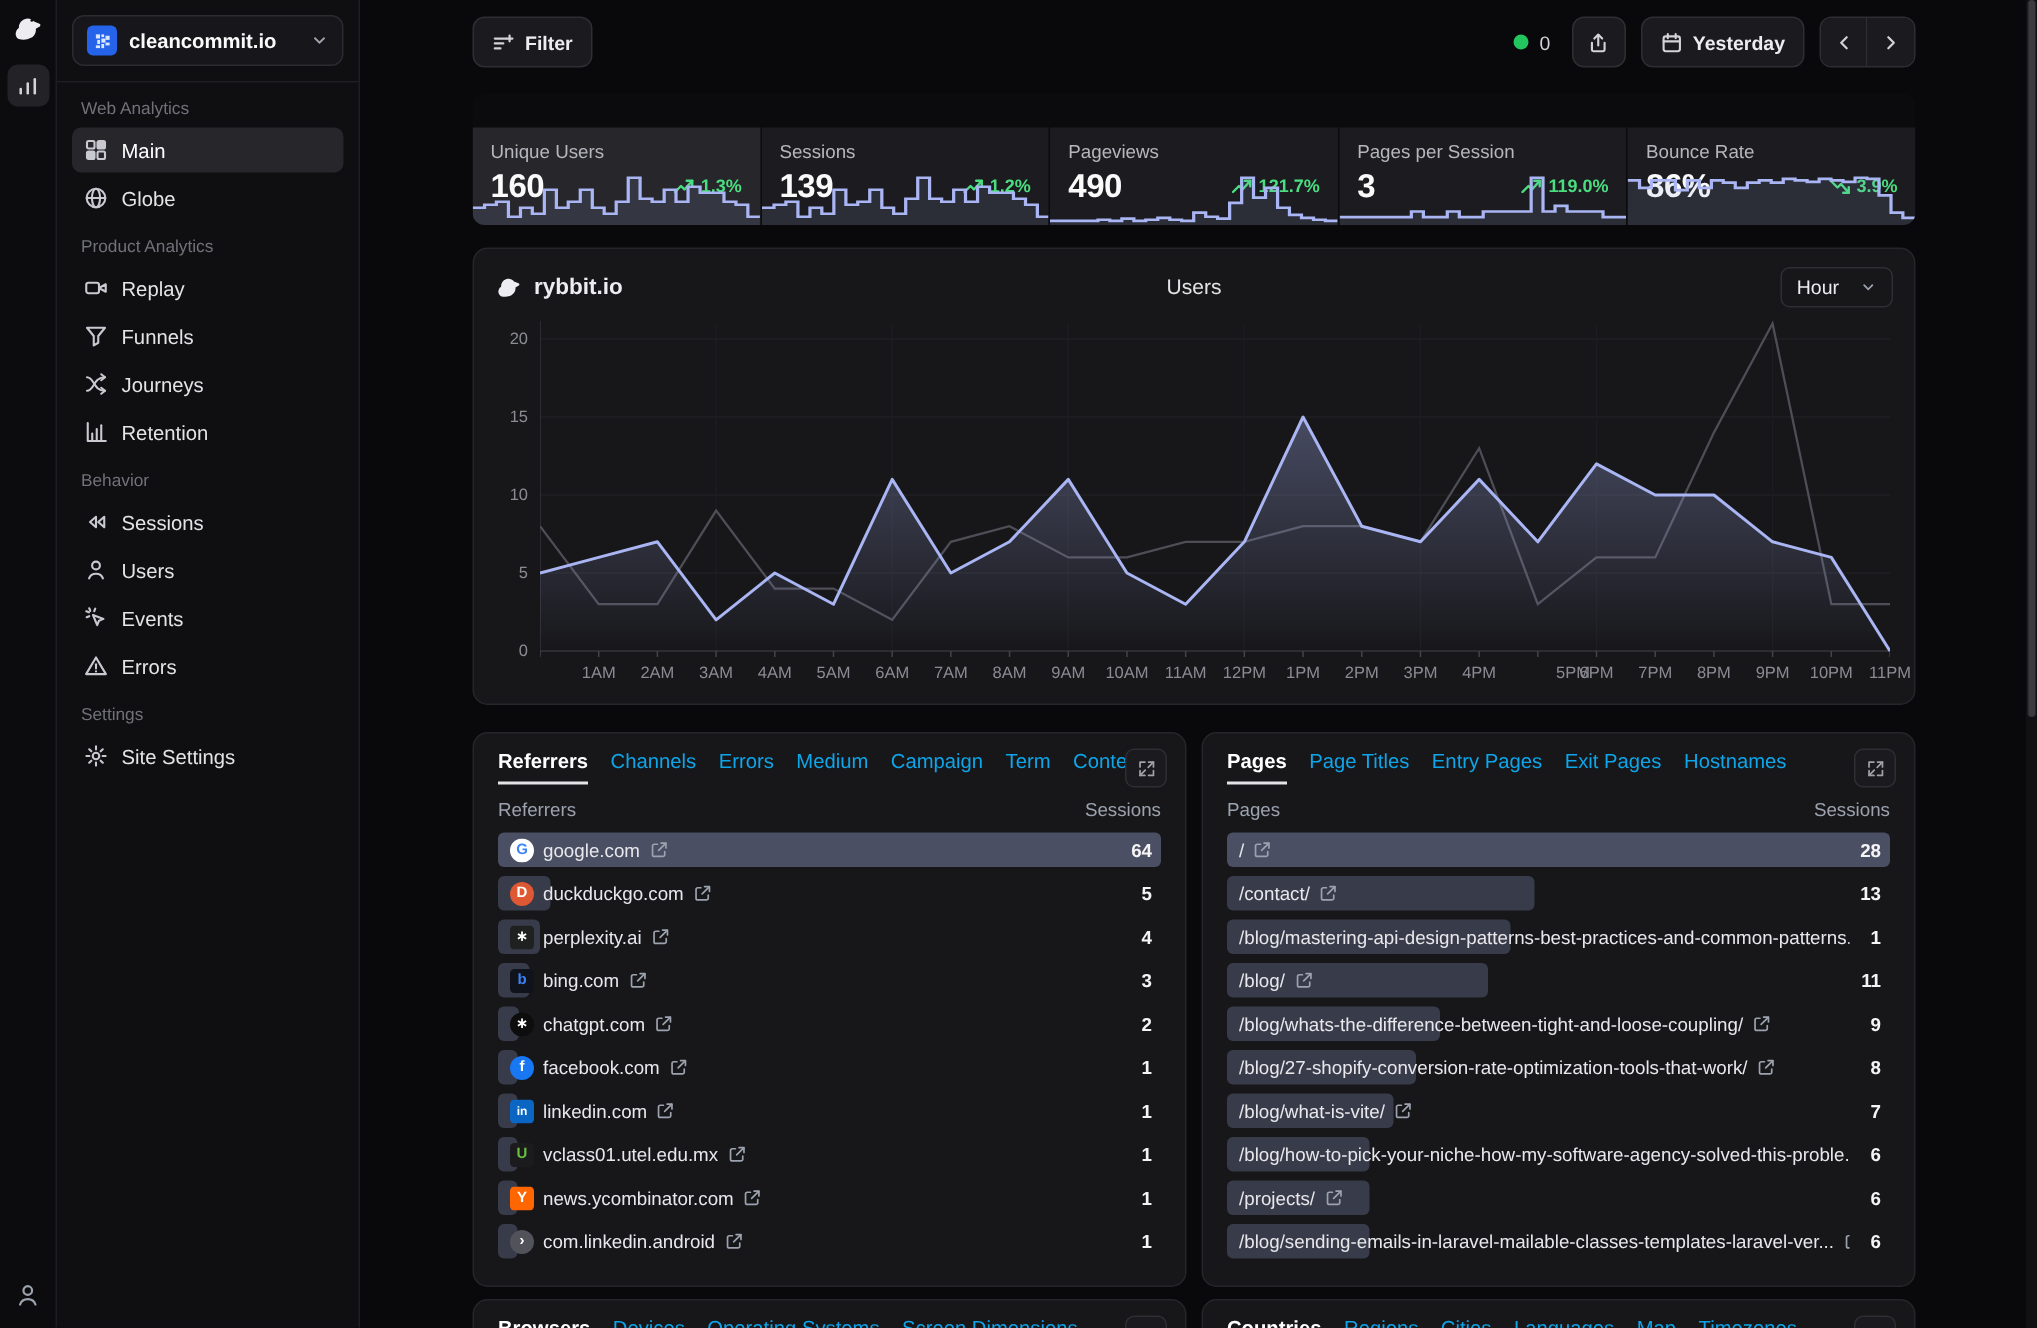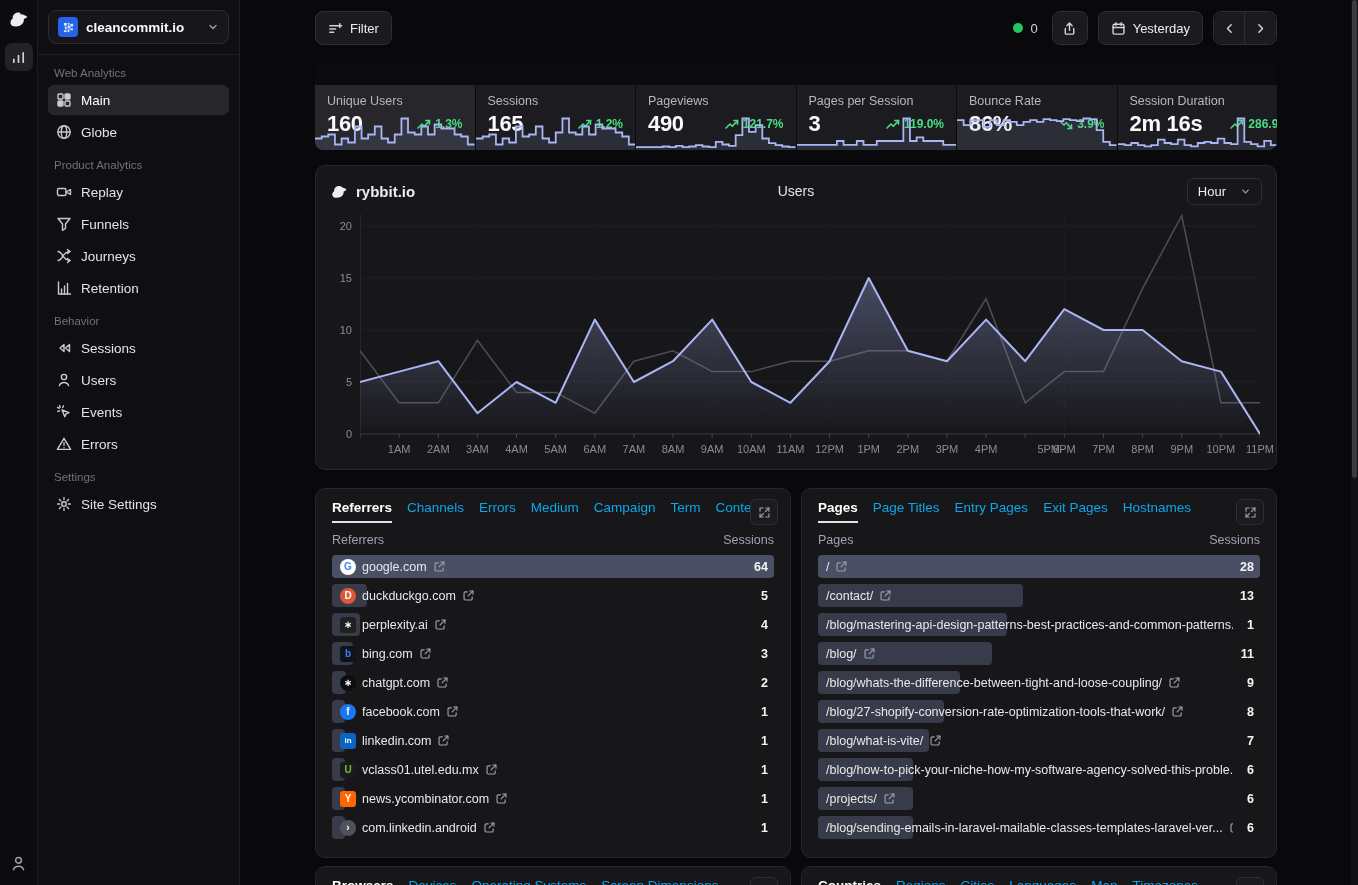--- a/index.html
+++ b/index.html
@@ -32,21 +32,21 @@
   .side-item .ic { width:16px; color:#c9c9d1; display:flex; align-items:center; justify-content:center; }
   .side-item.active { background:#26262b; color:#fff; }
 
   
   .main { position:absolute; left:240px; top:0; width:1118px; height:885px; }
   .container { width:962px; margin-left:75px; padding-top:10px; }
 
   
   .topbar { height:36px; display:flex; align-items:center; }
   .btn { display:inline-flex; align-items:center; gap:7px; background:#1b1b1f; border:1px solid #2e2e33;
-    border-radius:8px; color:#ececf1; font-size:13px; font-weight:normal; padding:0 12px; height:34px; cursor:pointer; }
+    border-radius:8px; color:#ececf1; font-size:13px; font-weight:bold; padding:0 12px; height:34px; cursor:pointer; }
   .btn .ic { color:#d4d4d8; display:flex; }
   .top-right { margin-left:auto; display:flex; align-items:center; gap:10px; }
   .live { display:flex; align-items:center; gap:7px; font-size:13px; color:#d4d4d8; margin-right:4px; }
   .live .dot { width:10px; height:10px; border-radius:50%; background:#22c55e; }
   .icon-btn { width:36px; height:34px; padding:0; justify-content:center; }
   .nav-pair { display:flex; border:1px solid #2e2e33; border-radius:8px; overflow:hidden; }
   .nav-pair .nv { width:31px; height:32px; background:#1b1b1f; color:#d4d4d8; display:flex; align-items:center;
     justify-content:center; cursor:pointer; }
   .nav-pair .nv:first-child { border-right:1px solid #2e2e33; }
 
@@ -342,21 +342,21 @@
           <div class="spark">
             <svg width="100%" height="100%" viewBox="0 0 160 36" preserveAspectRatio="none">
               <path d="M0 24.5 H6.7 V22.5 H13.3 V20.5 H20.0 V30.5 H26.7 V24.5 H33.3 V28.5 H40.0 V12.5 H46.7 V24.5 H53.3 V20.5 H60.0 V12.5 H66.7 V24.5 H73.3 V28.5 H80.0 V20.5 H86.7 V4.5 H93.3 V18.5 H100.0 V20.5 H106.7 V12.5 H113.3 V20.5 H120.0 V10.5 H126.7 V14.5 H133.3 V14.5 H140.0 V20.5 H146.7 V22.5 H153.3 V30.5 H160.0 V36 H0 Z" fill="rgba(150,160,215,0.13)"></path>
               <path d="M0 24.5 H6.7 V22.5 H13.3 V20.5 H20.0 V30.5 H26.7 V24.5 H33.3 V28.5 H40.0 V12.5 H46.7 V24.5 H53.3 V20.5 H60.0 V12.5 H66.7 V24.5 H73.3 V28.5 H80.0 V20.5 H86.7 V4.5 H93.3 V18.5 H100.0 V20.5 H106.7 V12.5 H113.3 V20.5 H120.0 V10.5 H126.7 V14.5 H133.3 V14.5 H140.0 V20.5 H146.7 V22.5 H153.3 V30.5 H160.0" fill="none" stroke="#aab5f3" stroke-width="1.8"></path>
             </svg>
           </div>
         </div>
         <div class="stat-card">
           <div class="stat-label">Sessions</div>
           <div class="stat-row">
-            <span class="stat-value">165</span>
+            <span class="stat-value">139</span>
             <span class="stat-change">
               <span style="display: flex;">
                 <svg width="14" height="11" viewBox="0 0 14 11" fill="none" stroke="currentColor" stroke-width="1.6" stroke-linecap="round" stroke-linejoin="round">
                   <path d="M1 9 5 5l2.3 2.3L12.5 1.6"></path>
                   <path d="M8.8 1.5h3.7v3.7"></path>
                 </svg>
               </span>
               <span>1.2%</span>
             </span>
           </div>
@@ -420,41 +420,20 @@
                   <path d="M8.8 9.5h3.7V5.8"></path>
                 </svg>
               </span>
               <span>3.9%</span>
             </span>
           </div>
           <div class="spark">
             <svg width="100%" height="100%" viewBox="0 0 160 36" preserveAspectRatio="none">
               <path d="M0 6.2 H6.7 V11.2 H13.3 V6.2 H20.0 V6.2 H26.7 V12.8 H33.3 V6.2 H40.0 V11.2 H46.7 V6.2 H53.3 V7.8 H60.0 V11.2 H66.7 V7.8 H73.3 V6.2 H80.0 V7.8 H86.7 V5.2 H93.3 V6.2 H100.0 V7.2 H106.7 V5.2 H113.3 V6.2 H120.0 V7.2 H126.7 V4.5 H133.3 V5.2 H140.0 V16.2 H146.7 V27.8 H153.3 V31.2 H160.0 V36 H0 Z" fill="rgba(150,160,215,0.13)"></path>
               <path d="M0 6.2 H6.7 V11.2 H13.3 V6.2 H20.0 V6.2 H26.7 V12.8 H33.3 V6.2 H40.0 V11.2 H46.7 V6.2 H53.3 V7.8 H60.0 V11.2 H66.7 V7.8 H73.3 V6.2 H80.0 V7.8 H86.7 V5.2 H93.3 V6.2 H100.0 V7.2 H106.7 V5.2 H113.3 V6.2 H120.0 V7.2 H126.7 V4.5 H133.3 V5.2 H140.0 V16.2 H146.7 V27.8 H153.3 V31.2 H160.0" fill="none" stroke="#aab5f3" stroke-width="1.8"></path>
-            </svg>
-          </div>
-        </div>
-        <div class="stat-card">
-          <div class="stat-label">Session Duration</div>
-          <div class="stat-row">
-            <span class="stat-value">2m 16s</span>
-            <span class="stat-change">
-              <span style="display: flex;">
-                <svg width="14" height="11" viewBox="0 0 14 11" fill="none" stroke="currentColor" stroke-width="1.6" stroke-linecap="round" stroke-linejoin="round">
-                  <path d="M1 9 5 5l2.3 2.3L12.5 1.6"></path>
-                  <path d="M8.8 1.5h3.7v3.7"></path>
-                </svg>
-              </span>
-              <span>286.9%</span>
-            </span>
-          </div>
-          <div class="spark">
-            <svg width="100%" height="100%" viewBox="0 0 160 36" preserveAspectRatio="none">
-              <path d="M0 30.1 H6.7 V31.2 H13.3 V29.0 H20.0 V31.2 H26.7 V32.3 H33.3 V31.2 H40.0 V25.7 H46.7 V29.0 H53.3 V30.1 H60.0 V25.7 H66.7 V31.2 H73.3 V32.3 H80.0 V29.0 H86.7 V27.9 H93.3 V29.0 H100.0 V24.6 H106.7 V29.0 H113.3 V30.1 H120.0 V4.5 H126.7 V27.9 H133.3 V30.1 H140.0 V32.3 H146.7 V26.8 H153.3 V31.2 H160.0 V36 H0 Z" fill="rgba(150,160,215,0.13)"></path>
-              <path d="M0 30.1 H6.7 V31.2 H13.3 V29.0 H20.0 V31.2 H26.7 V32.3 H33.3 V31.2 H40.0 V25.7 H46.7 V29.0 H53.3 V30.1 H60.0 V25.7 H66.7 V31.2 H73.3 V32.3 H80.0 V29.0 H86.7 V27.9 H93.3 V29.0 H100.0 V24.6 H106.7 V29.0 H113.3 V30.1 H120.0 V4.5 H126.7 V27.9 H133.3 V30.1 H140.0 V32.3 H146.7 V26.8 H153.3 V31.2 H160.0" fill="none" stroke="#aab5f3" stroke-width="1.8"></path>
             </svg>
           </div>
         </div>
       </div>
 
     <div class="card chart-card">
       <div class="chart-head">
         <span class="site">
           <svg width="19" height="17" viewBox="0 0 22 20" fill="#ececf1">
               <path d="M4.5 17c-1.8-1-2.6-3.2-1.6-5.4.3-.8 1-1.5 1.7-1.9-.2-2.6 1.3-5 3.8-5.9 2.3-.9 4.8-.2 6.3 1.6l3.6 1.5c.8.4.9 1.3.2 1.8l-2.6 1.4c.3 2.5-.9 4.9-3.2 6.1-2.7 1.5-5.6 1.6-8.2.8z"></path>

